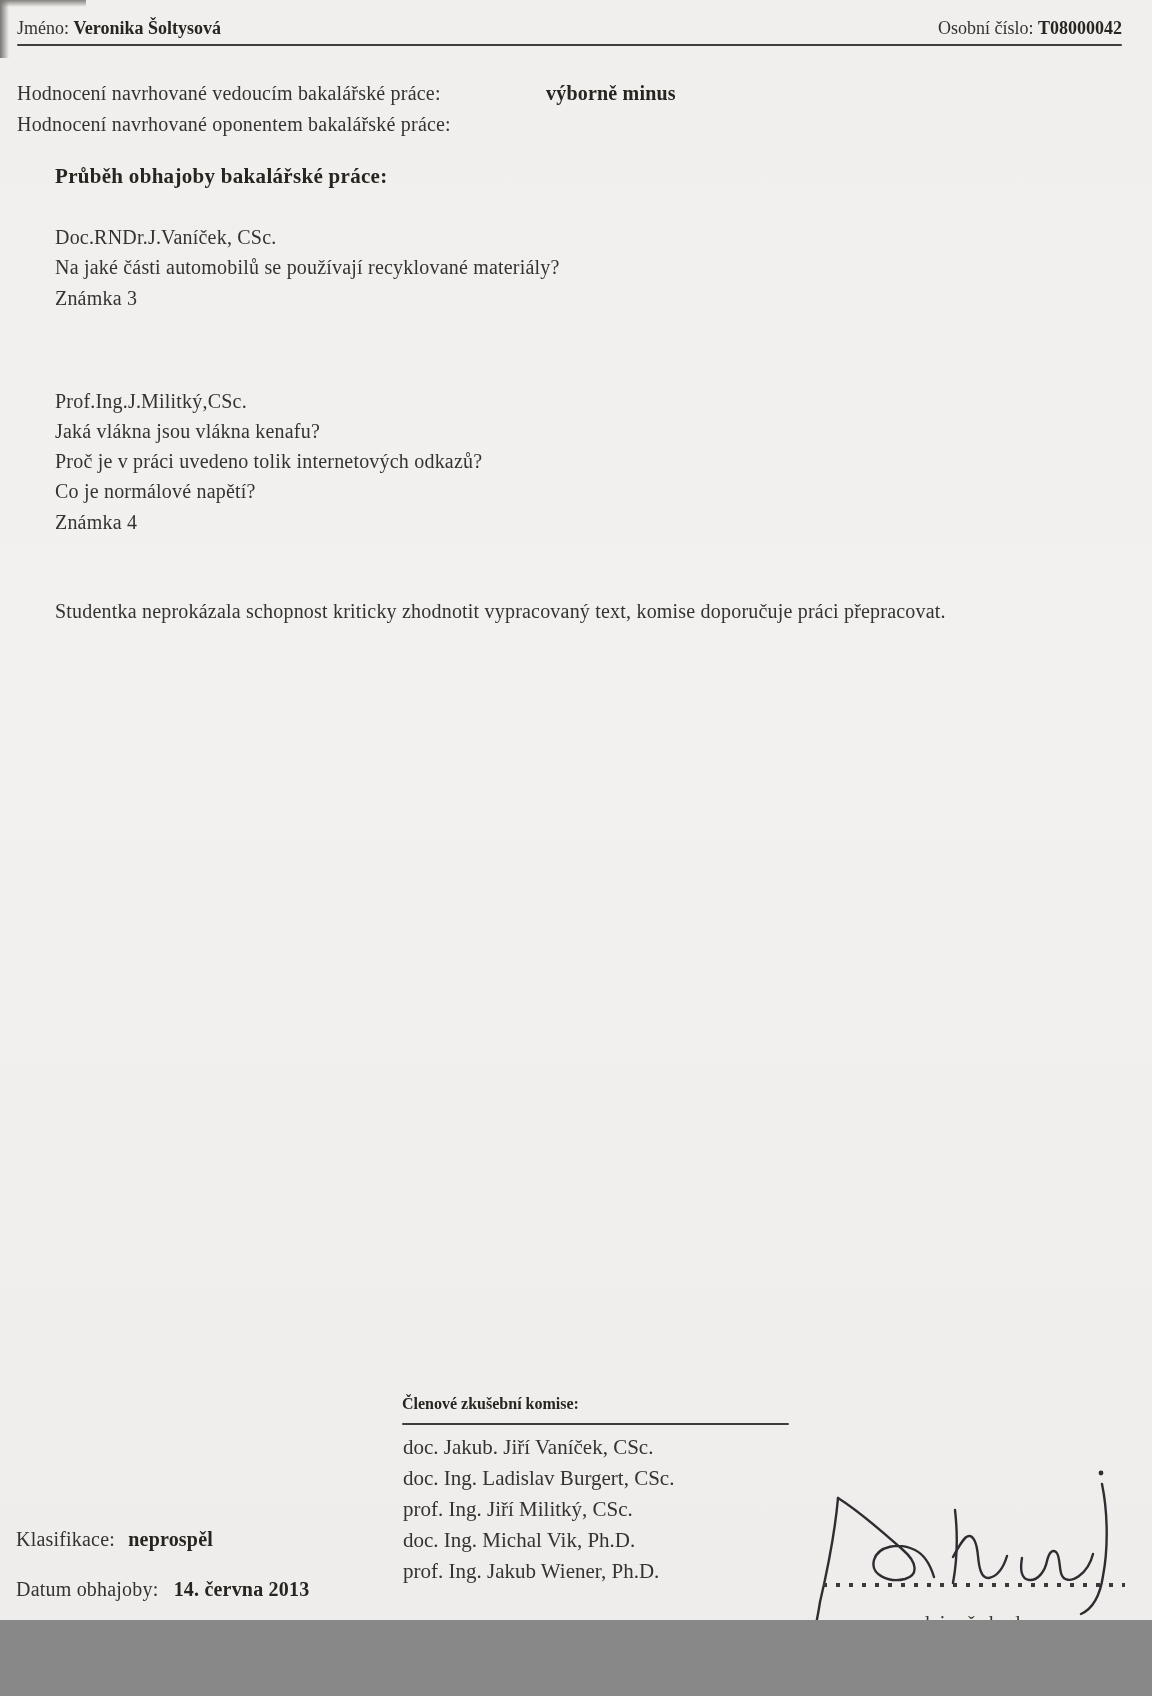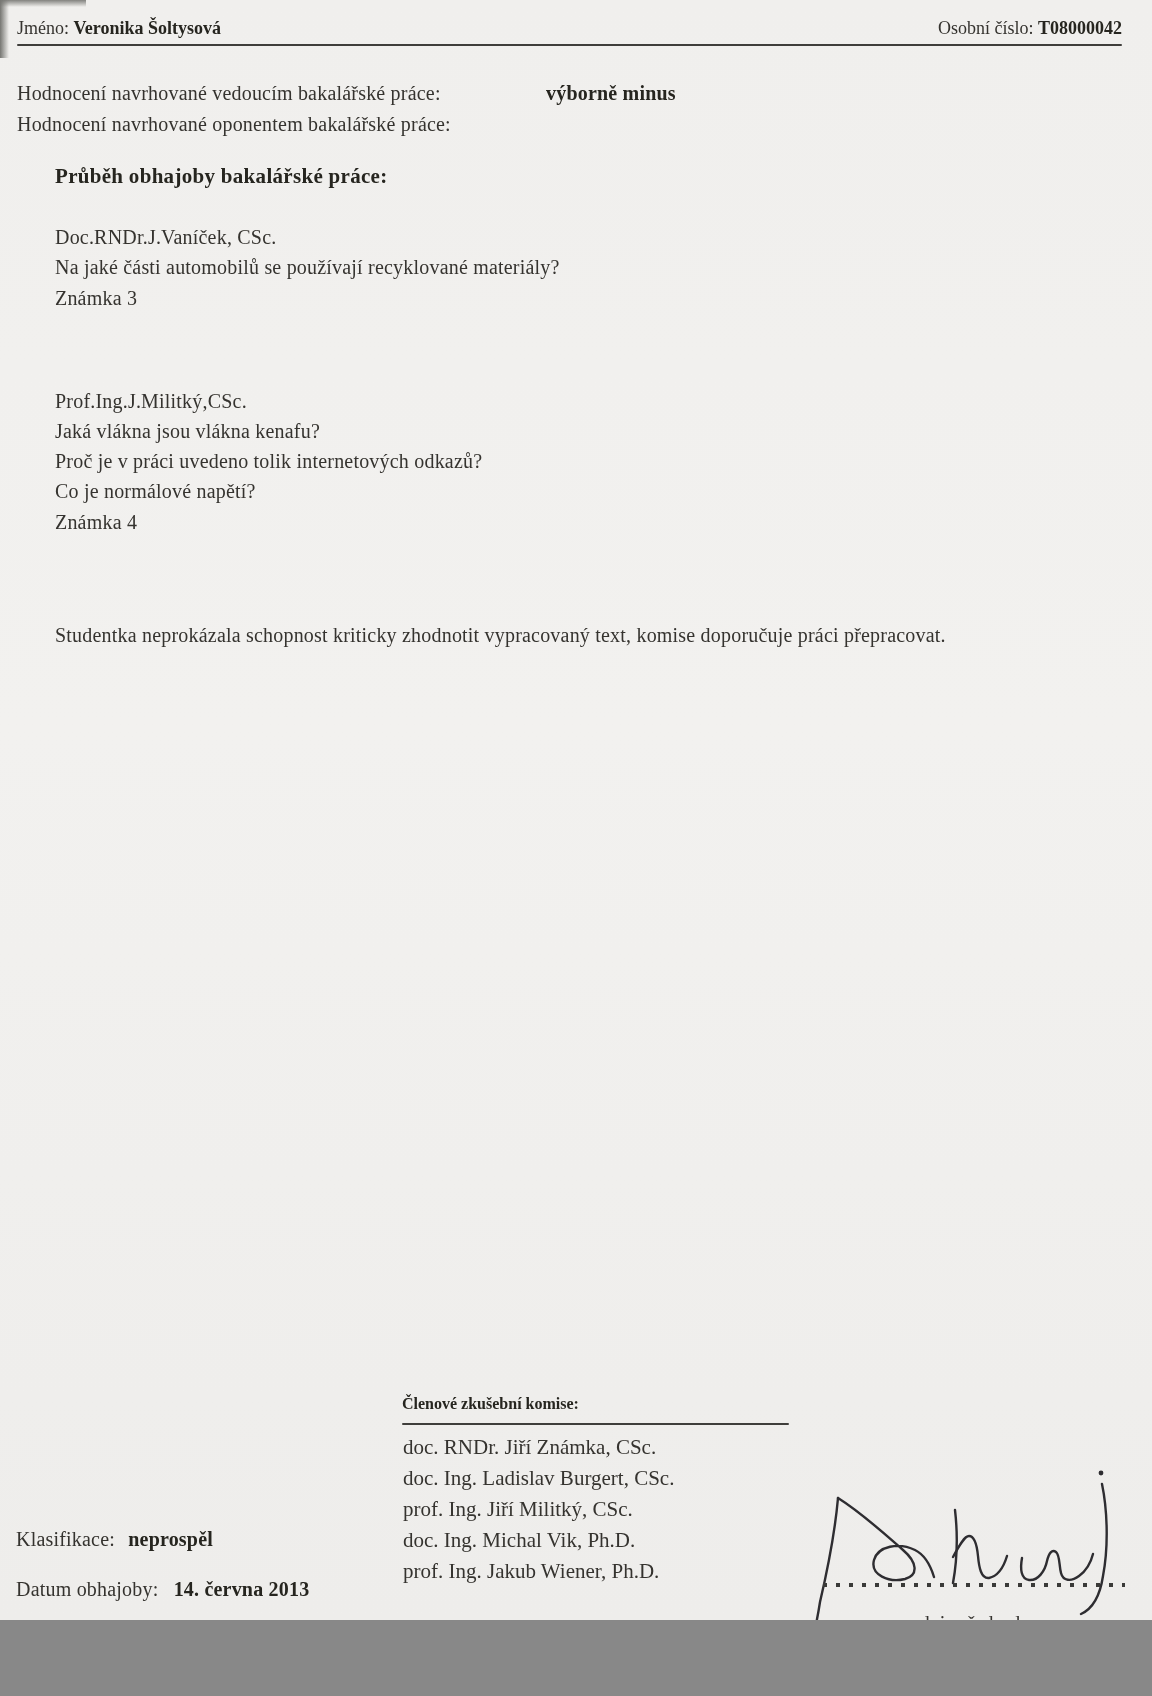--- a/index.html
+++ b/index.html
@@ -69,26 +69,26 @@
   <div class="abs t" style="left:55px;top:226px;">Doc.RNDr.J.Vaníček, CSc.</div>
   <div class="abs t" style="left:55px;top:256px;">Na jaké části automobilů se používají recyklované materiály?</div>
   <div class="abs t" style="left:55px;top:287px;">Známka 3</div>
 
   <div class="abs t" style="left:55px;top:390px;">Prof.Ing.J.Militký,CSc.</div>
   <div class="abs t" style="left:55px;top:420px;">Jaká vlákna jsou vlákna kenafu?</div>
   <div class="abs t" style="left:55px;top:450px;">Proč je v práci uvedeno tolik internetových odkazů?</div>
   <div class="abs t" style="left:55px;top:480px;">Co je normálové napětí?</div>
   <div class="abs t" style="left:55px;top:511px;">Známka 4</div>
 
-  <div class="abs t" style="left:55px;top:600px;margin-top:24px;">Studentka neprokázala schopnost kriticky zhodnotit vypracovaný text, komise doporučuje práci přepracovat.</div>
+  <div class="abs t" style="left:55px;top:600px;">Studentka neprokázala schopnost kriticky zhodnotit vypracovaný text, komise doporučuje práci přepracovat.</div>
 
   <div class="abs committee-heading" style="left:402px;top:1395px;">Členové zkušební komise:</div>
   <div class="rule rule-committee"></div>
   <ul class="committee-list">
-    <li>doc. RNDr. Jiří Známka, CSc.</li>
+    <li>doc. Jakub. Jiří Vaníček, CSc.</li>
     <li>doc. Ing. Ladislav Burgert, CSc.</li>
     <li>prof. Ing. Jiří Militký, CSc.</li>
     <li>doc. Ing. Michal Vik, Ph.D.</li>
     <li>prof. Ing. Jakub Wiener, Ph.D.</li>
   </ul>
 
   <div class="abs t" style="left:16px;top:1528px;">
     <span>Klasifikace:</span>
     <span class="b" style="margin-left:8px;">neprospěl</span>
   </div>

